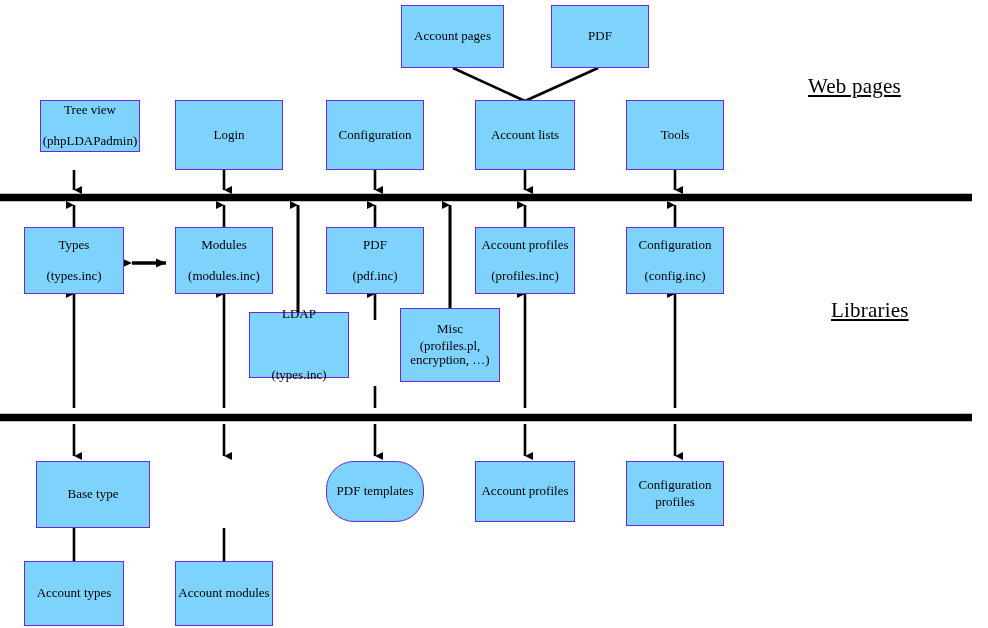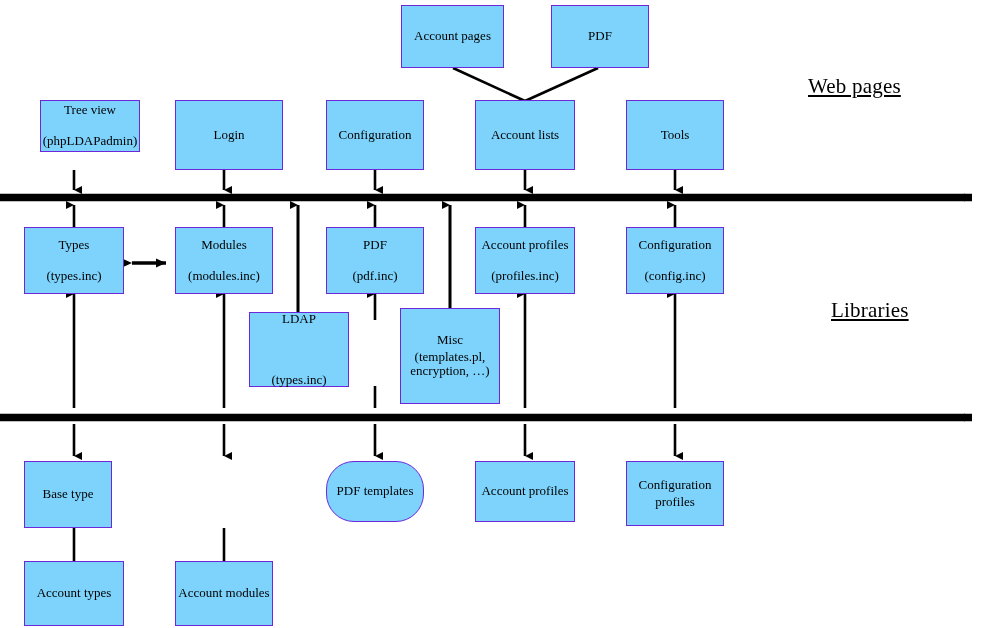--- a/index.html
+++ b/index.html
@@ -233,36 +233,36 @@
   <div class="node two-line" style="left:475px; top:227px; width:100px; height:67px;">
     <span class="l1">Account profiles</span>
     <span class="l2">(profiles.inc)</span>
   </div>
 
   <div class="node two-line" style="left:626px; top:227px; width:98px; height:67px;">
     <span class="l1">Configuration</span>
     <span class="l2">(config.inc)</span>
   </div>
 
-  <div class="node two-line" style="left:249px; top:312px; width:100px; height:75px;gap:30px;">
+  <div class="node two-line" style="left:249px; top:312px; width:100px; height:66px;gap:30px;">
     <span class="l1">LDAP</span>
     <span class="l2">(types.inc)</span>
   </div>
 
-  <div class="node tight" style="left:400px; top:308px; width:100px; height:96px;">
+  <div class="node tight" style="left:400px; top:308px; width:100px; height:74px;">
     <span class="l1">Misc</span>
-    <span class="l2">(templates.pl,</span>
+    <span class="l2">(profiles.pl,</span>
     <span class="l2">encryption, …)</span>
   </div>
 
   <div class="section-label" style="left:823px; top:298px;margin-left:8px;">
     <span>Libraries</span>
   </div>
 
-  <div class="node" style="left:24px; top:461px; width:88px; height:67px;">
+  <div class="node" style="left:36px; top:461px; width:114px; height:67px;">
     <span class="l1">Base type</span>
   </div>
 
 
   <div class="node" style="left:326px; top:461px; width:98px; height:61px;border-radius:28px;">
     <span class="l1">PDF templates</span>
   </div>
 
   <div class="node" style="left:475px; top:461px; width:100px; height:61px;">
     <span class="l1">Account profiles</span>

